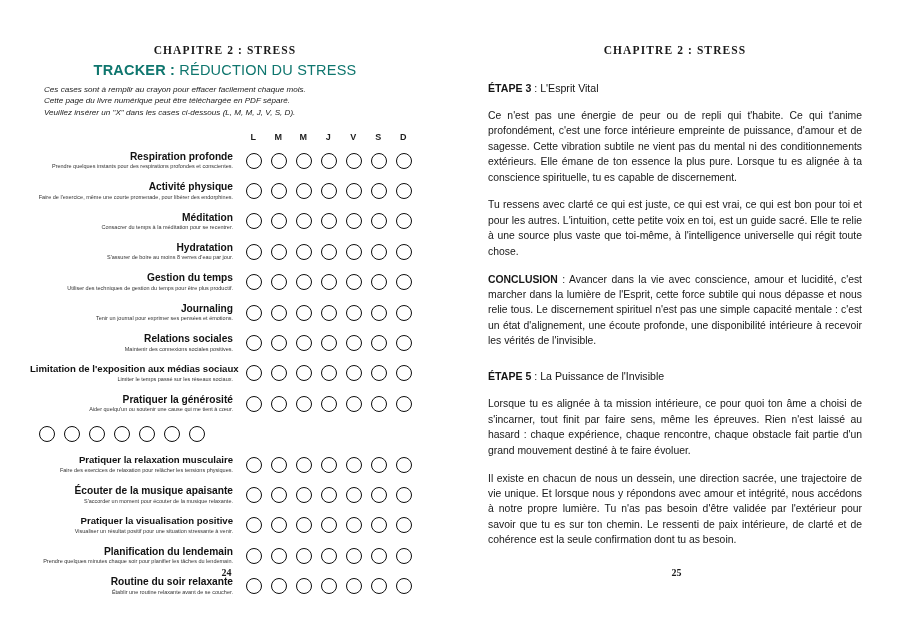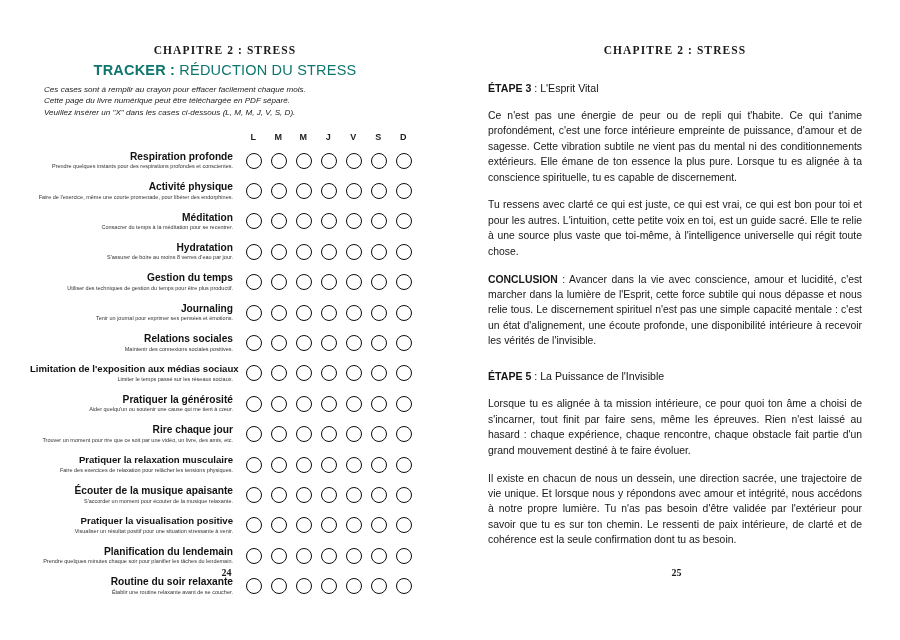--- a/index.html
+++ b/index.html
@@ -442,24 +442,20 @@
               </div>
               <div class="circle-cell">
                 <div class="circle"></div>
               </div>
               <div class="circle-cell">
                 <div class="circle"></div>
               </div>
             </div>
           </div>
           <div class="track-row">
-            <div class="track-labels">
-              <div class="track-name">Rire chaque jour</div>
-              <div class="track-desc">Trouver un moment pour rire que ce soit par une vidéo, un livre, des amis, etc.</div>
-            </div>
             <div class="track-circles">
               <div class="circle-cell">
                 <div class="circle"></div>
               </div>
               <div class="circle-cell">
                 <div class="circle"></div>
               </div>
               <div class="circle-cell">
                 <div class="circle"></div>
               </div>

